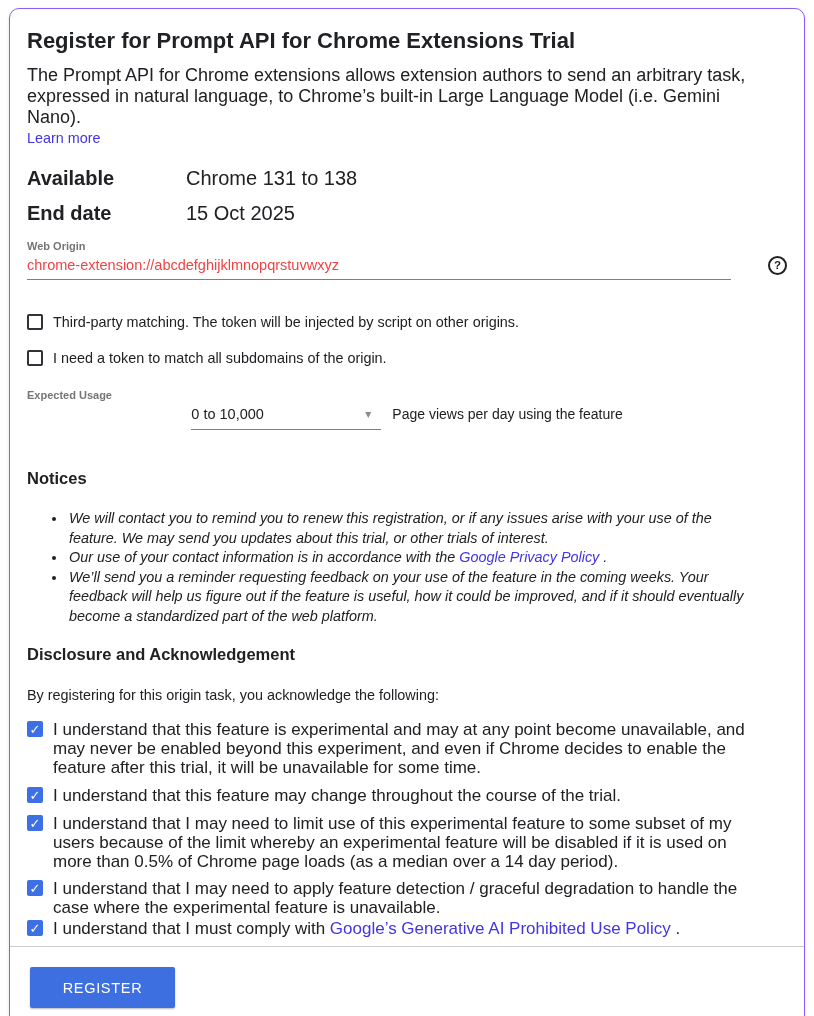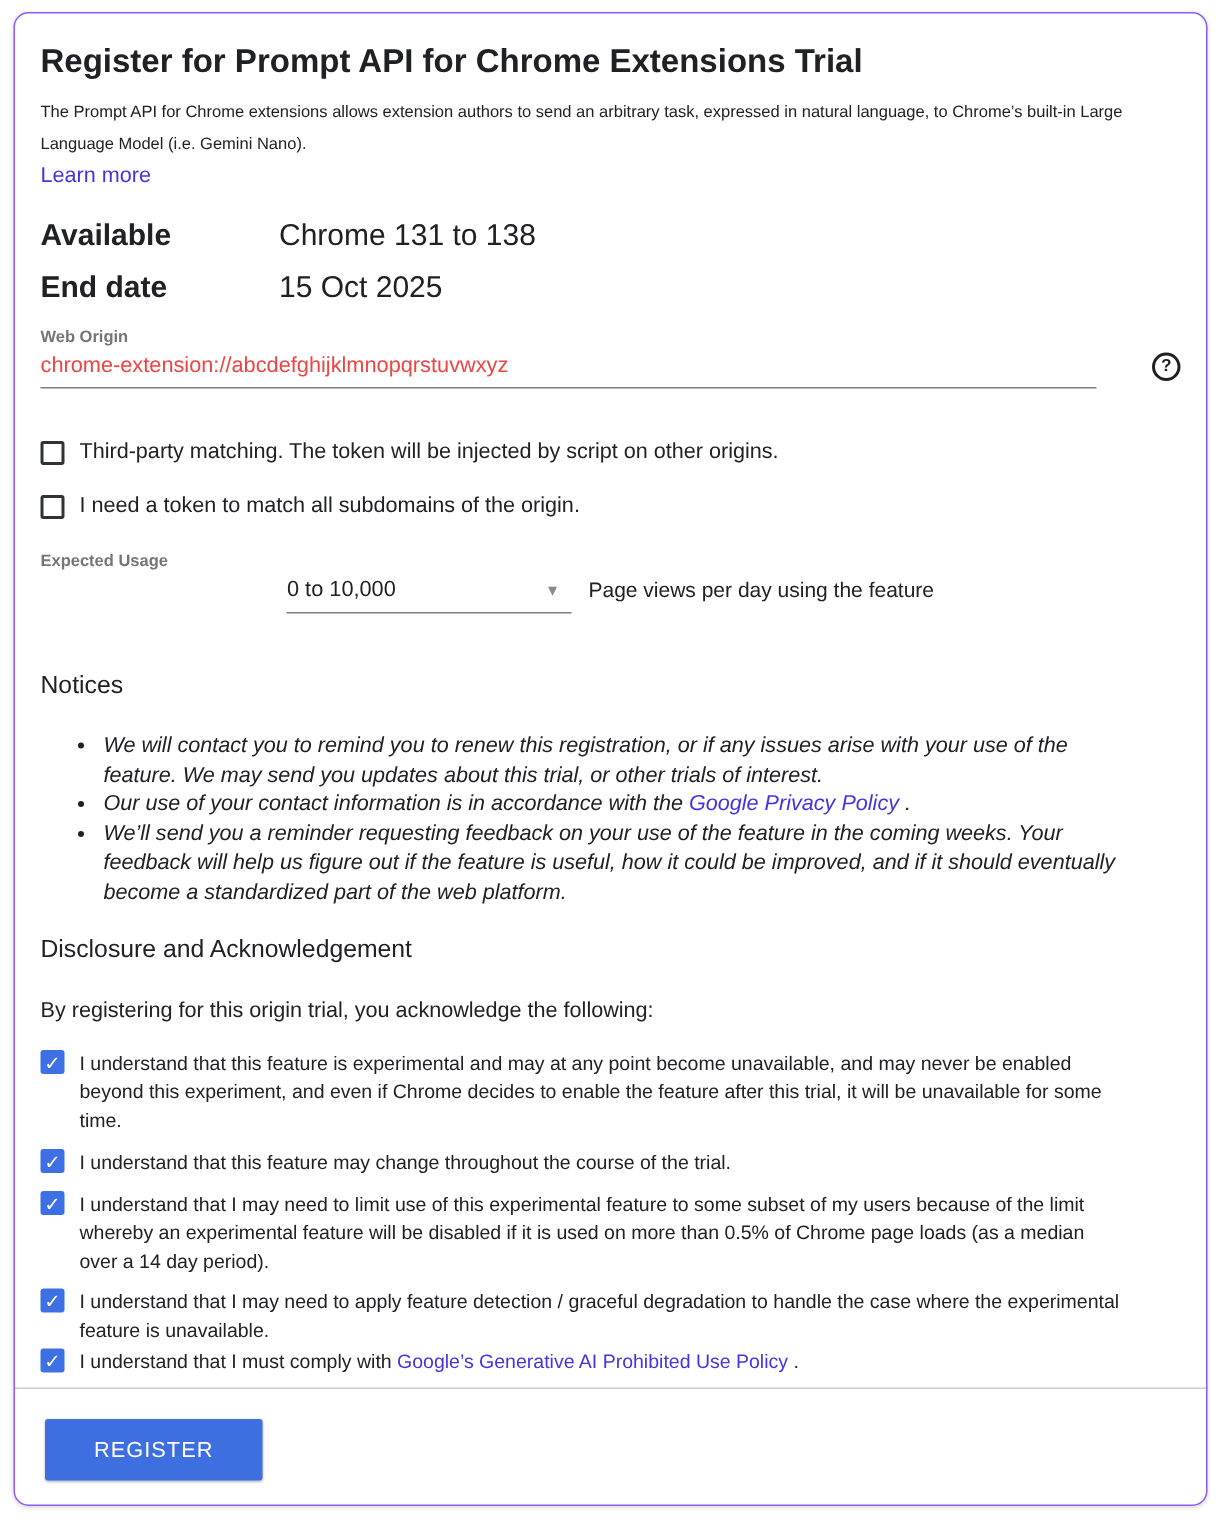--- a/index.html
+++ b/index.html
@@ -23,21 +23,21 @@
 
   h1 {
     margin: 2px 0 0;
     font-size: 22px;
     line-height: 28px;
     font-weight: 700;
     color: #202124;
   }
   .desc {
     margin: 10px 0 0;
-    font-size: 11px;
+    font-size: 18px;
     line-height: 21px;
     max-width: 724px;
   }
   .learn-more-row { line-height: 21px; font-size: 14.4px; }
   a.link {
     color: #4234e3;
     text-decoration: none;
     cursor: pointer;
   }
 
@@ -70,21 +70,21 @@
     position: absolute;
     right: 0; top: 1px;
     width: 19px; height: 19px;
     border: 2px solid #202124;
     border-radius: 50%;
     display: flex; align-items: center; justify-content: center;
     cursor: pointer;
   }
   .help-glyph { font-size: 11.5px; font-weight: 700; line-height: 1; }
 
-  .option-row { display: flex; align-items: center; margin-top: 19px; }
+  .option-row { display: flex; align-items: flex-start; margin-top: 19px; }
   .option-row.first { margin-top: 34px; }
   .checkbox {
     width: 16px; height: 16px; flex: 0 0 16px;
     border-radius: 2px;
     cursor: pointer;
   }
   .checkbox.unchecked { border: 2px solid #2f3337; background: #fff; }
   .checkbox.checked {
     background: #3c70e4;
     display: flex; align-items: center; justify-content: center;
@@ -102,39 +102,39 @@
     cursor: pointer;
   }
   .select-value { font-size: 14.5px; }
   .select-arrow { color: #8a8a8a; font-size: 12px; line-height: 12px; padding-right: 8px; }
   .usage-hint { margin-left: 11px; font-size: 14px; line-height: 18px; }
 
   h2 {
     margin: 0;
     font-size: 16.5px;
     line-height: 19px;
-    font-weight: 400;
+    font-weight: 700;
   }
   h2.notices-h { margin-top: 39px; }
   h2.disclosure-h { margin-top: 19px; }
 
   ul.notices {
     margin: 21px 0 0;
     padding: 0 0 0 40px;
     font-size: 14.4px;
     line-height: 19.5px;
     max-width: 724px;
   }
   ul.notices li { margin: 0; padding: 0 0 0 2px; font-style: italic; }
 
   .intro { margin: 22px 0 0; font-size: 14.4px; line-height: 19px; }
 
   .ack-row { display: flex; align-items: flex-start; }
   .ack-row .checkbox { margin-top: 1px; }
-  .ack-text { margin-left: 10px; font-size: 13px; line-height: 19px; max-width: 698px; }
+  .ack-text { margin-left: 10px; font-size: 17px; line-height: 19px; max-width: 698px; }
   .ack-row.a1 { margin-top: 15px; }
   .ack-row.a2 { margin-top: 9px; }
   .ack-row.a3 { margin-top: 9px; }
   .ack-row.a4 { margin-top: 8px; }
   .ack-row.a5 { margin-top: 2px; }
 
   .footer {
     border-top: 1px solid #cccccc;
     padding: 20px 20px 16px;
   }
@@ -213,21 +213,21 @@
       </li>
       <li>
         <span>Our use of your contact information is in accordance with the </span><a class="link" href="#">Google Privacy Policy</a><span> .</span>
       </li>
       <li>
         <span>We’ll send you a reminder requesting feedback on your use of the feature in the coming weeks. Your feedback will help us figure out if the feature is useful, how it could be improved, and if it should eventually become a standardized part of the web platform.</span>
       </li>
     </ul>
 
     <h2 class="disclosure-h">Disclosure and Acknowledgement</h2>
-    <p class="intro">By registering for this origin trial, you acknowledge the following:</p>
+    <p class="intro">By registering for this origin task, you acknowledge the following:</p>
 
     <div class="ack-row a1">
       <span class="checkbox checked">
         <span class="check-glyph">✓</span>
       </span>
       <span class="ack-text">I understand that this feature is experimental and may at any point become unavailable, and may never be enabled beyond this experiment, and even if Chrome decides to enable the feature after this trial, it will be unavailable for some time.</span>
     </div>
 
     <div class="ack-row a2">
       <span class="checkbox checked">

